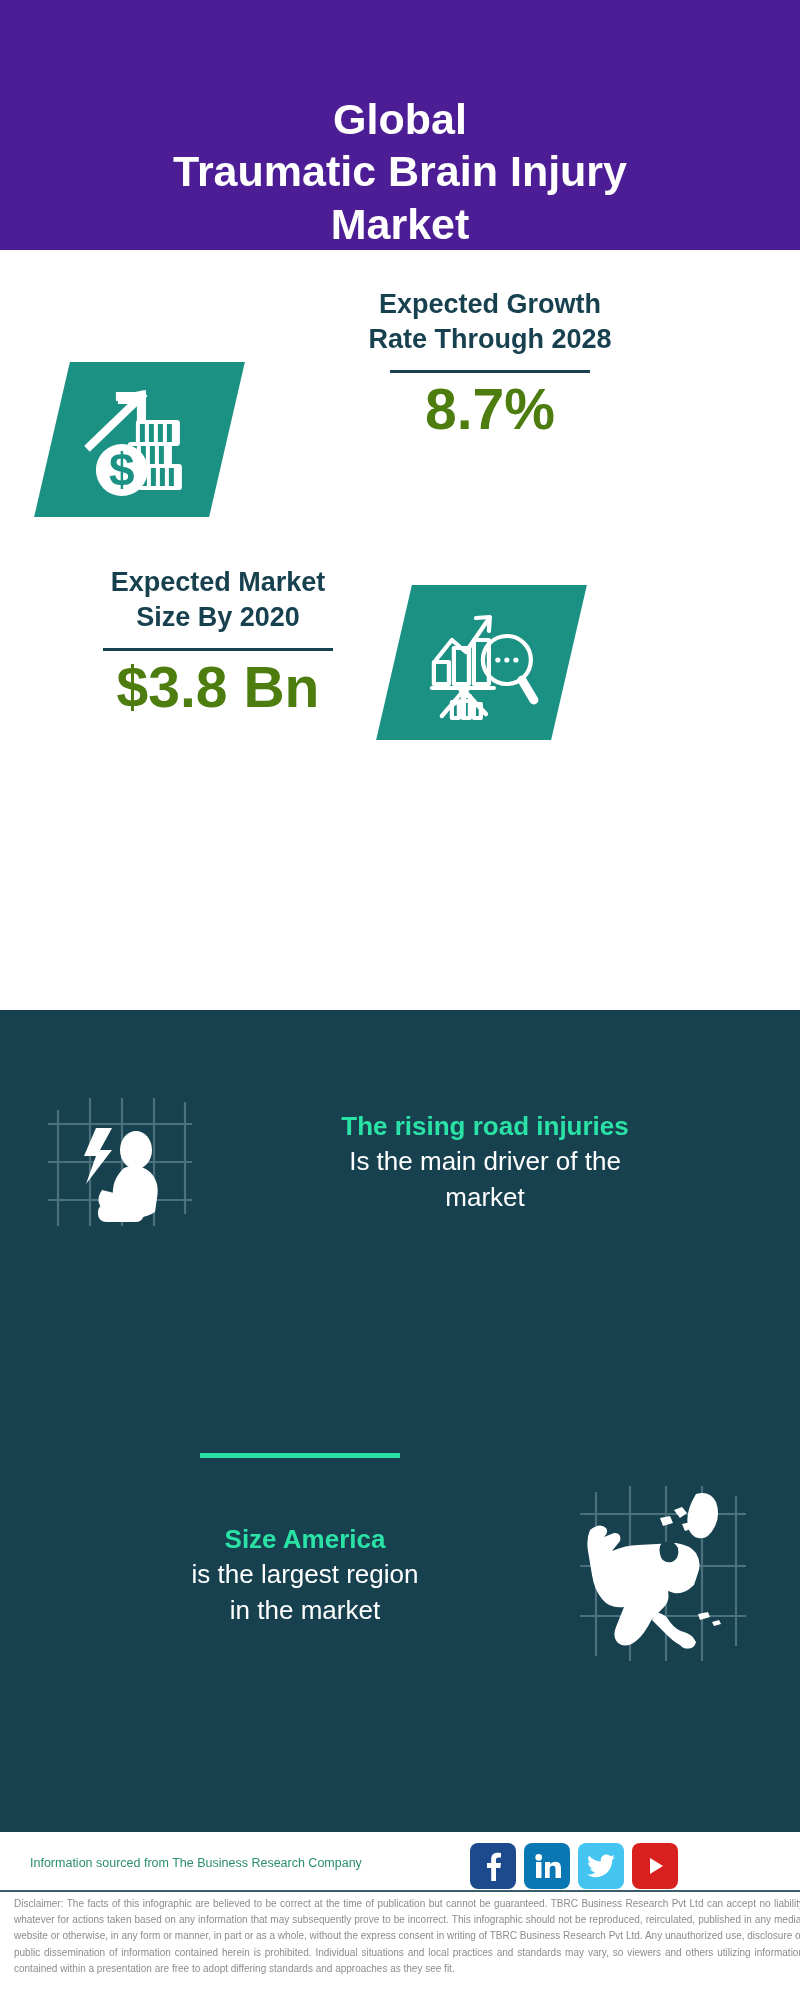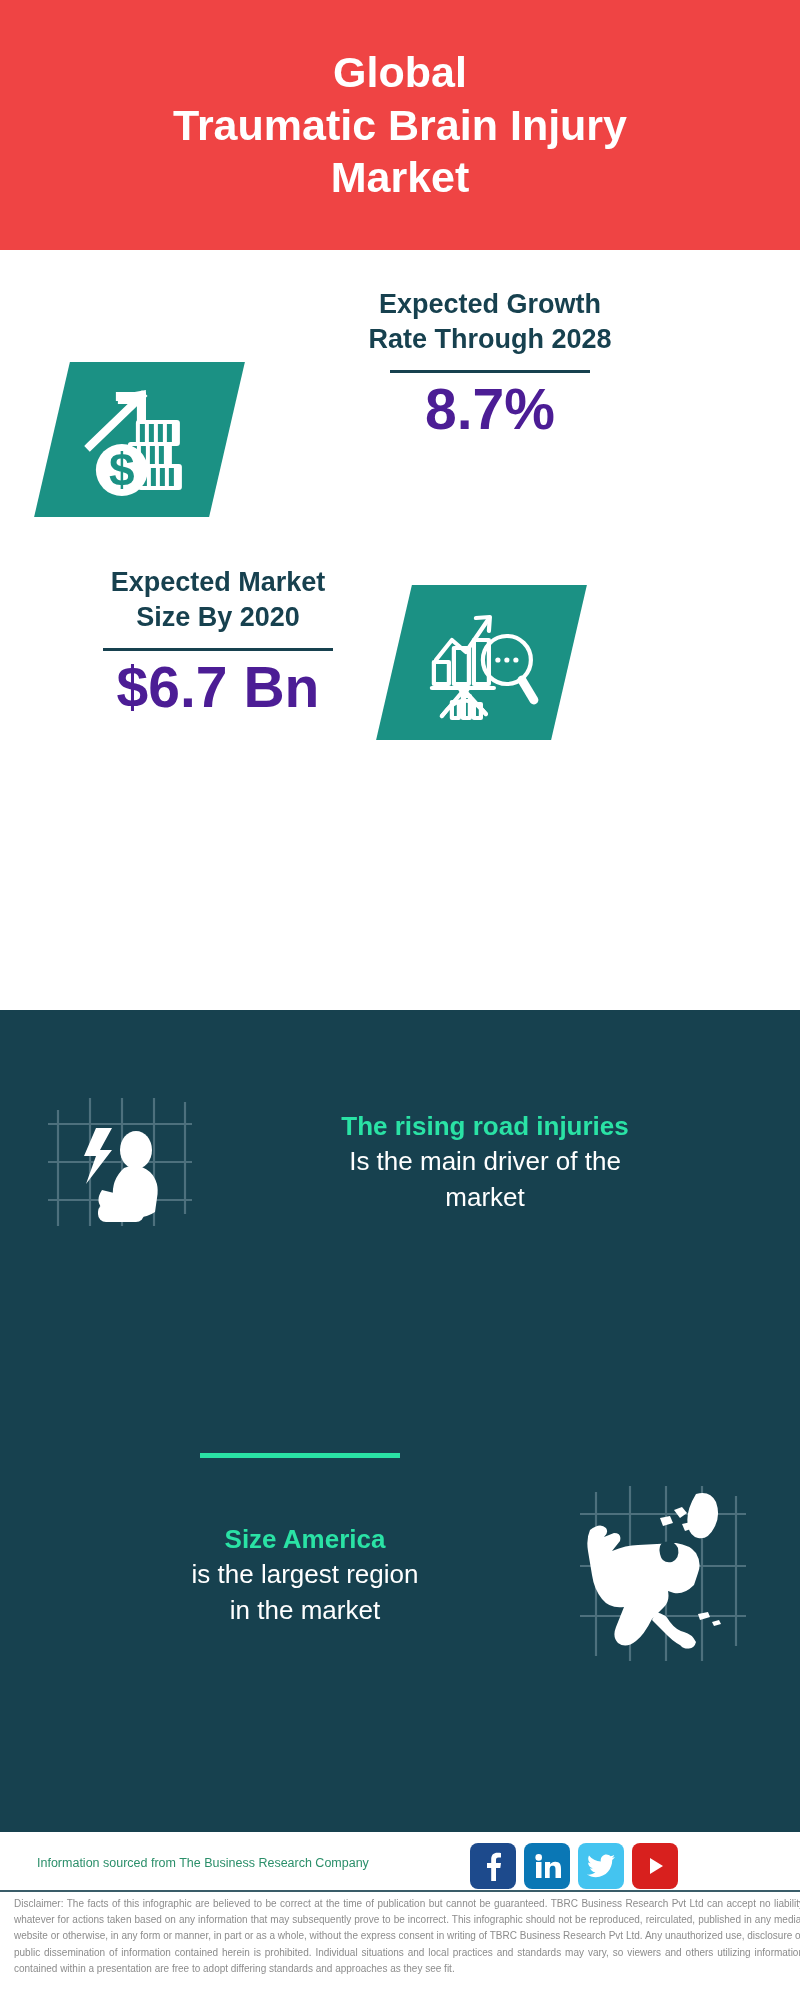--- a/index.html
+++ b/index.html
@@ -20,23 +20,23 @@
     position: relative;
     background: #ffffff;
   }
 
   
   .header {
     position: absolute;
     left: 0; top: 0;
     width: 800px;
     height: 250px;
-    background: #ef4444;
-    display: flex;
-    align-items: center;
+    background: #4c1d95;
+    display: flex;
+    align-items: flex-end;
     justify-content: center;
   }
   .header-title {
     color: #ffffff;
     font-size: 43px;
     font-weight: bold;
     line-height: 1.22;
     text-align: center;
     letter-spacing: 0px;
     padding: 0 20px;
@@ -73,21 +73,21 @@
     font-weight: bold;
     line-height: 1.3;
     white-space: pre-line;
   }
   .stat-rule {
     height: 3px;
     background: #17414f;
     margin: 13px auto 4px auto;
   }
   .stat-value {
-    color: #4c1d95;
+    color: #4d7c0f;
     font-size: 57px;
     font-weight: bold;
     line-height: 1.15;
   }
 
   
   .dark-zone {
     position: absolute;
     left: 0; top: 1010px;
     width: 800px;
@@ -133,21 +133,21 @@
     height: 168px;
     background: #ffffff;
   }
   .src-text {
     position: absolute;
     left: 30px; top: 12px;
     color: #2b8f6a;
     font-size: 12.5px;
     line-height: 1.85;
   }
-  .src-line { display: block; margin-left: 7px; }
+  .src-line { display: block; }
   .social-row {
     position: absolute;
     left: 470px; top: 1843px;
     display: flex;
     gap: 8px;
   }
   .sbtn {
     width: 46px; height: 46px;
     border-radius: 8px;
     display: flex;
@@ -228,21 +228,21 @@
       <div class="stat-label">Expected Growth
 Rate Through 2028</div>
       <div class="stat-rule" style="width:200px;"></div>
       <div class="stat-value">8.7%</div>
     </div>
 
     <div class="stat-block" style="left:48px; top:315px; width:340px;">
       <div class="stat-label">Expected Market
 Size By 2020</div>
       <div class="stat-rule" style="width:230px;"></div>
-      <div class="stat-value">$6.7 Bn</div>
+      <div class="stat-value">$3.8 Bn</div>
     </div>
 
     <div class="para" style="left:394px; top:335px; width:175px; height:155px;">
       <svg width="120" height="118" viewBox="0 0 120 118">
         <g fill="none" stroke="#ffffff" stroke-width="4.2" stroke-linecap="round" stroke-linejoin="round">
 
           <polyline points="14,56 30,36 44,48 66,16"></polyline>
           <polyline points="54,14 68,13 67,27"></polyline>
 
           <rect x="12" y="58" width="15" height="22"></rect>

